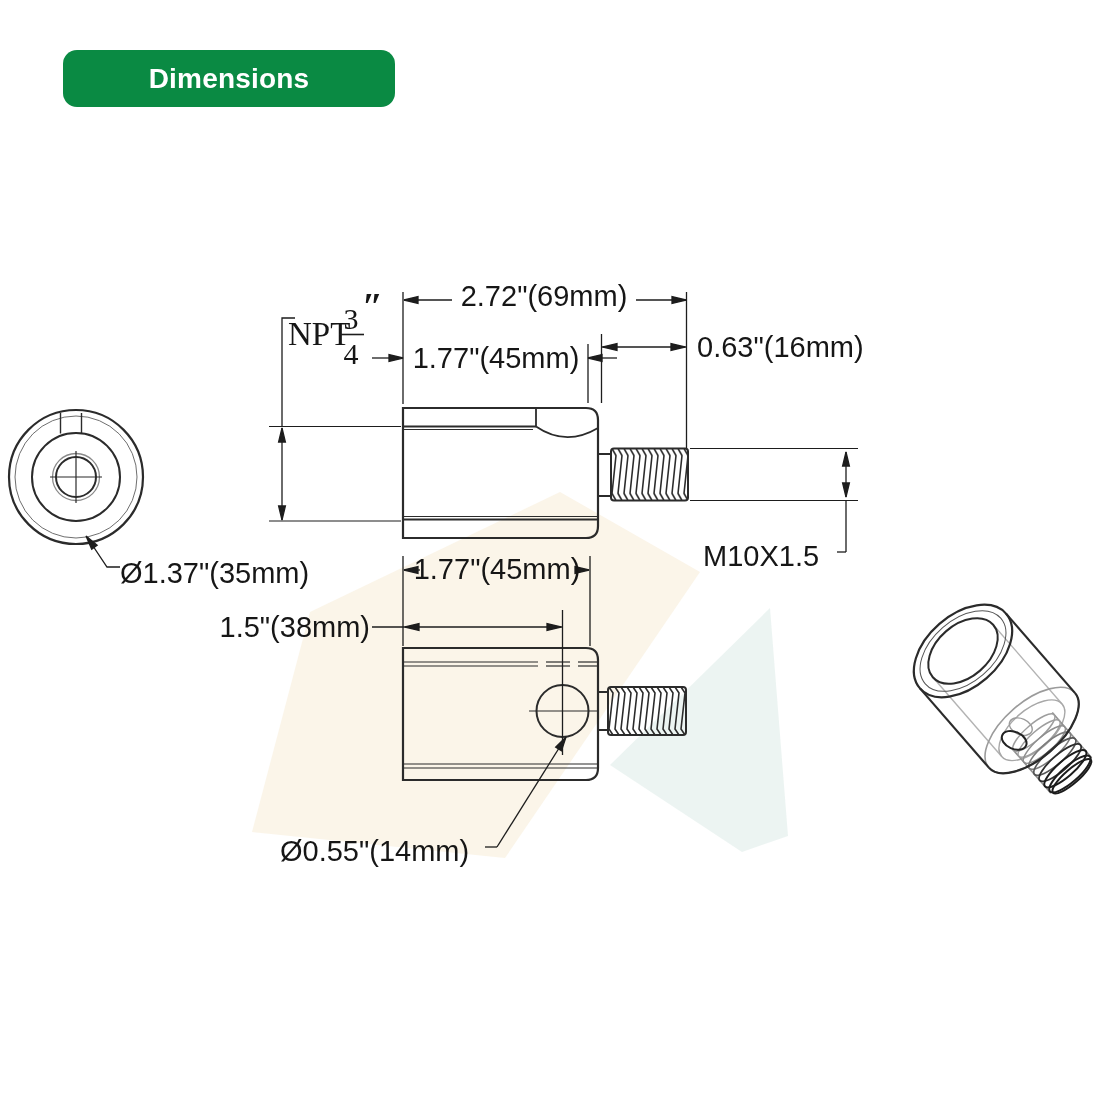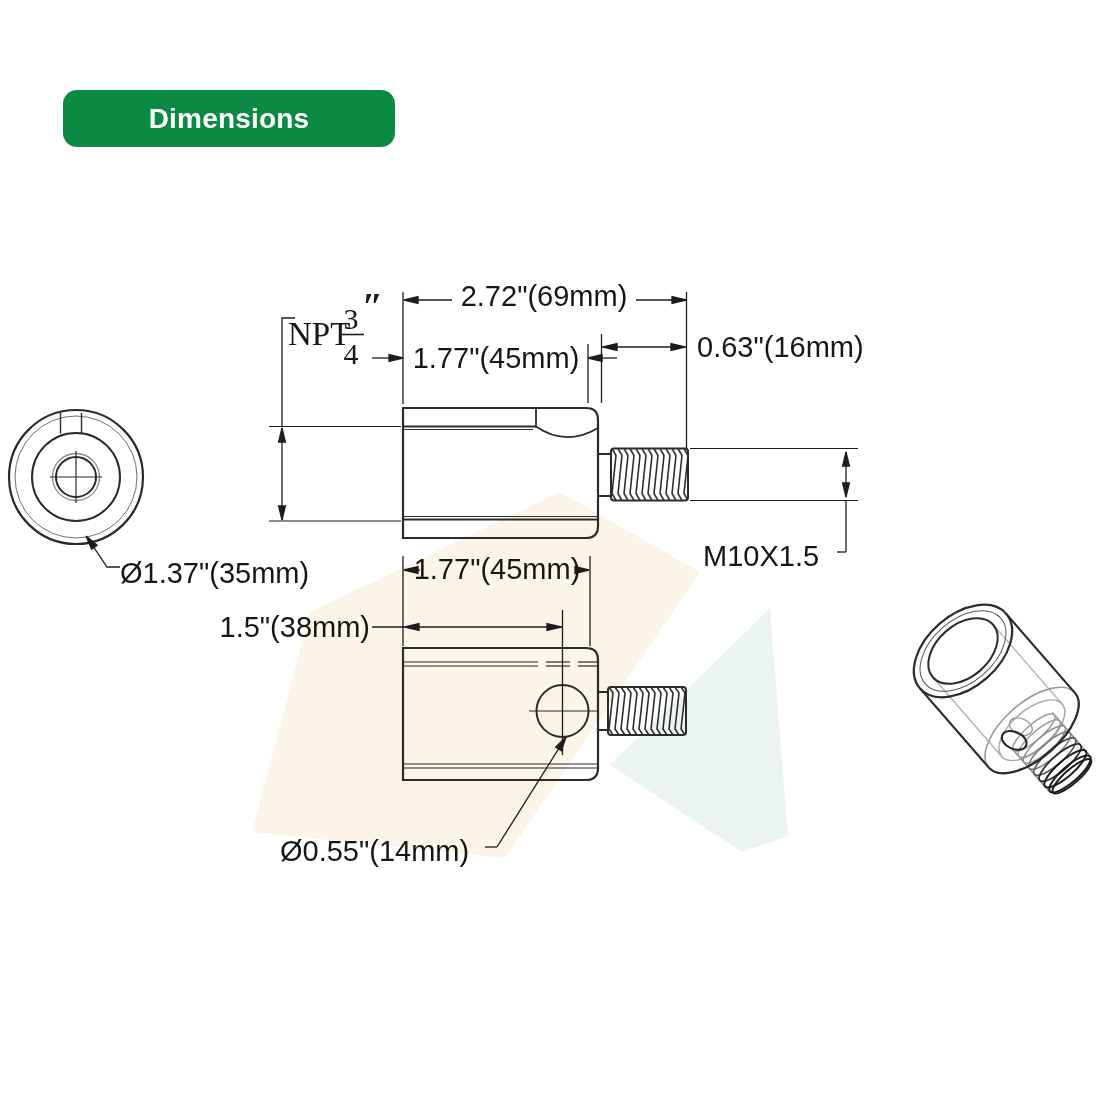--- a/index.html
+++ b/index.html
@@ -1,19 +1,19 @@
 <!DOCTYPE html>
 <html><head>
 <meta charset="utf-8">
 <style>
   html,body{margin:0;padding:0;background:#ffffff;}
   .stage{position:relative;width:1100px;height:1100px;background:#ffffff;overflow:hidden;
          font-family:"Liberation Sans", sans-serif;}
   .badge{position:absolute;left:63px;top:50px;width:332px;height:57px;border-radius:14px;
-         background:#0a8a43;display:flex;align-items:center;justify-content:center;margin-top:40px;}
+         background:#0a8a43;display:flex;align-items:center;justify-content:center;}
   .badge span{color:#ffffff;font-size:28px;font-weight:700;letter-spacing:.2px;}
   svg{position:absolute;left:0;top:0;}
   text{fill:#161616;}
   .dimtxt{font-size:29px;font-family:"Liberation Sans",sans-serif;}
   .serif{font-family:"Liberation Serif",serif;}
 </style>
 </head>
 <body>
 
 <div class="stage">

